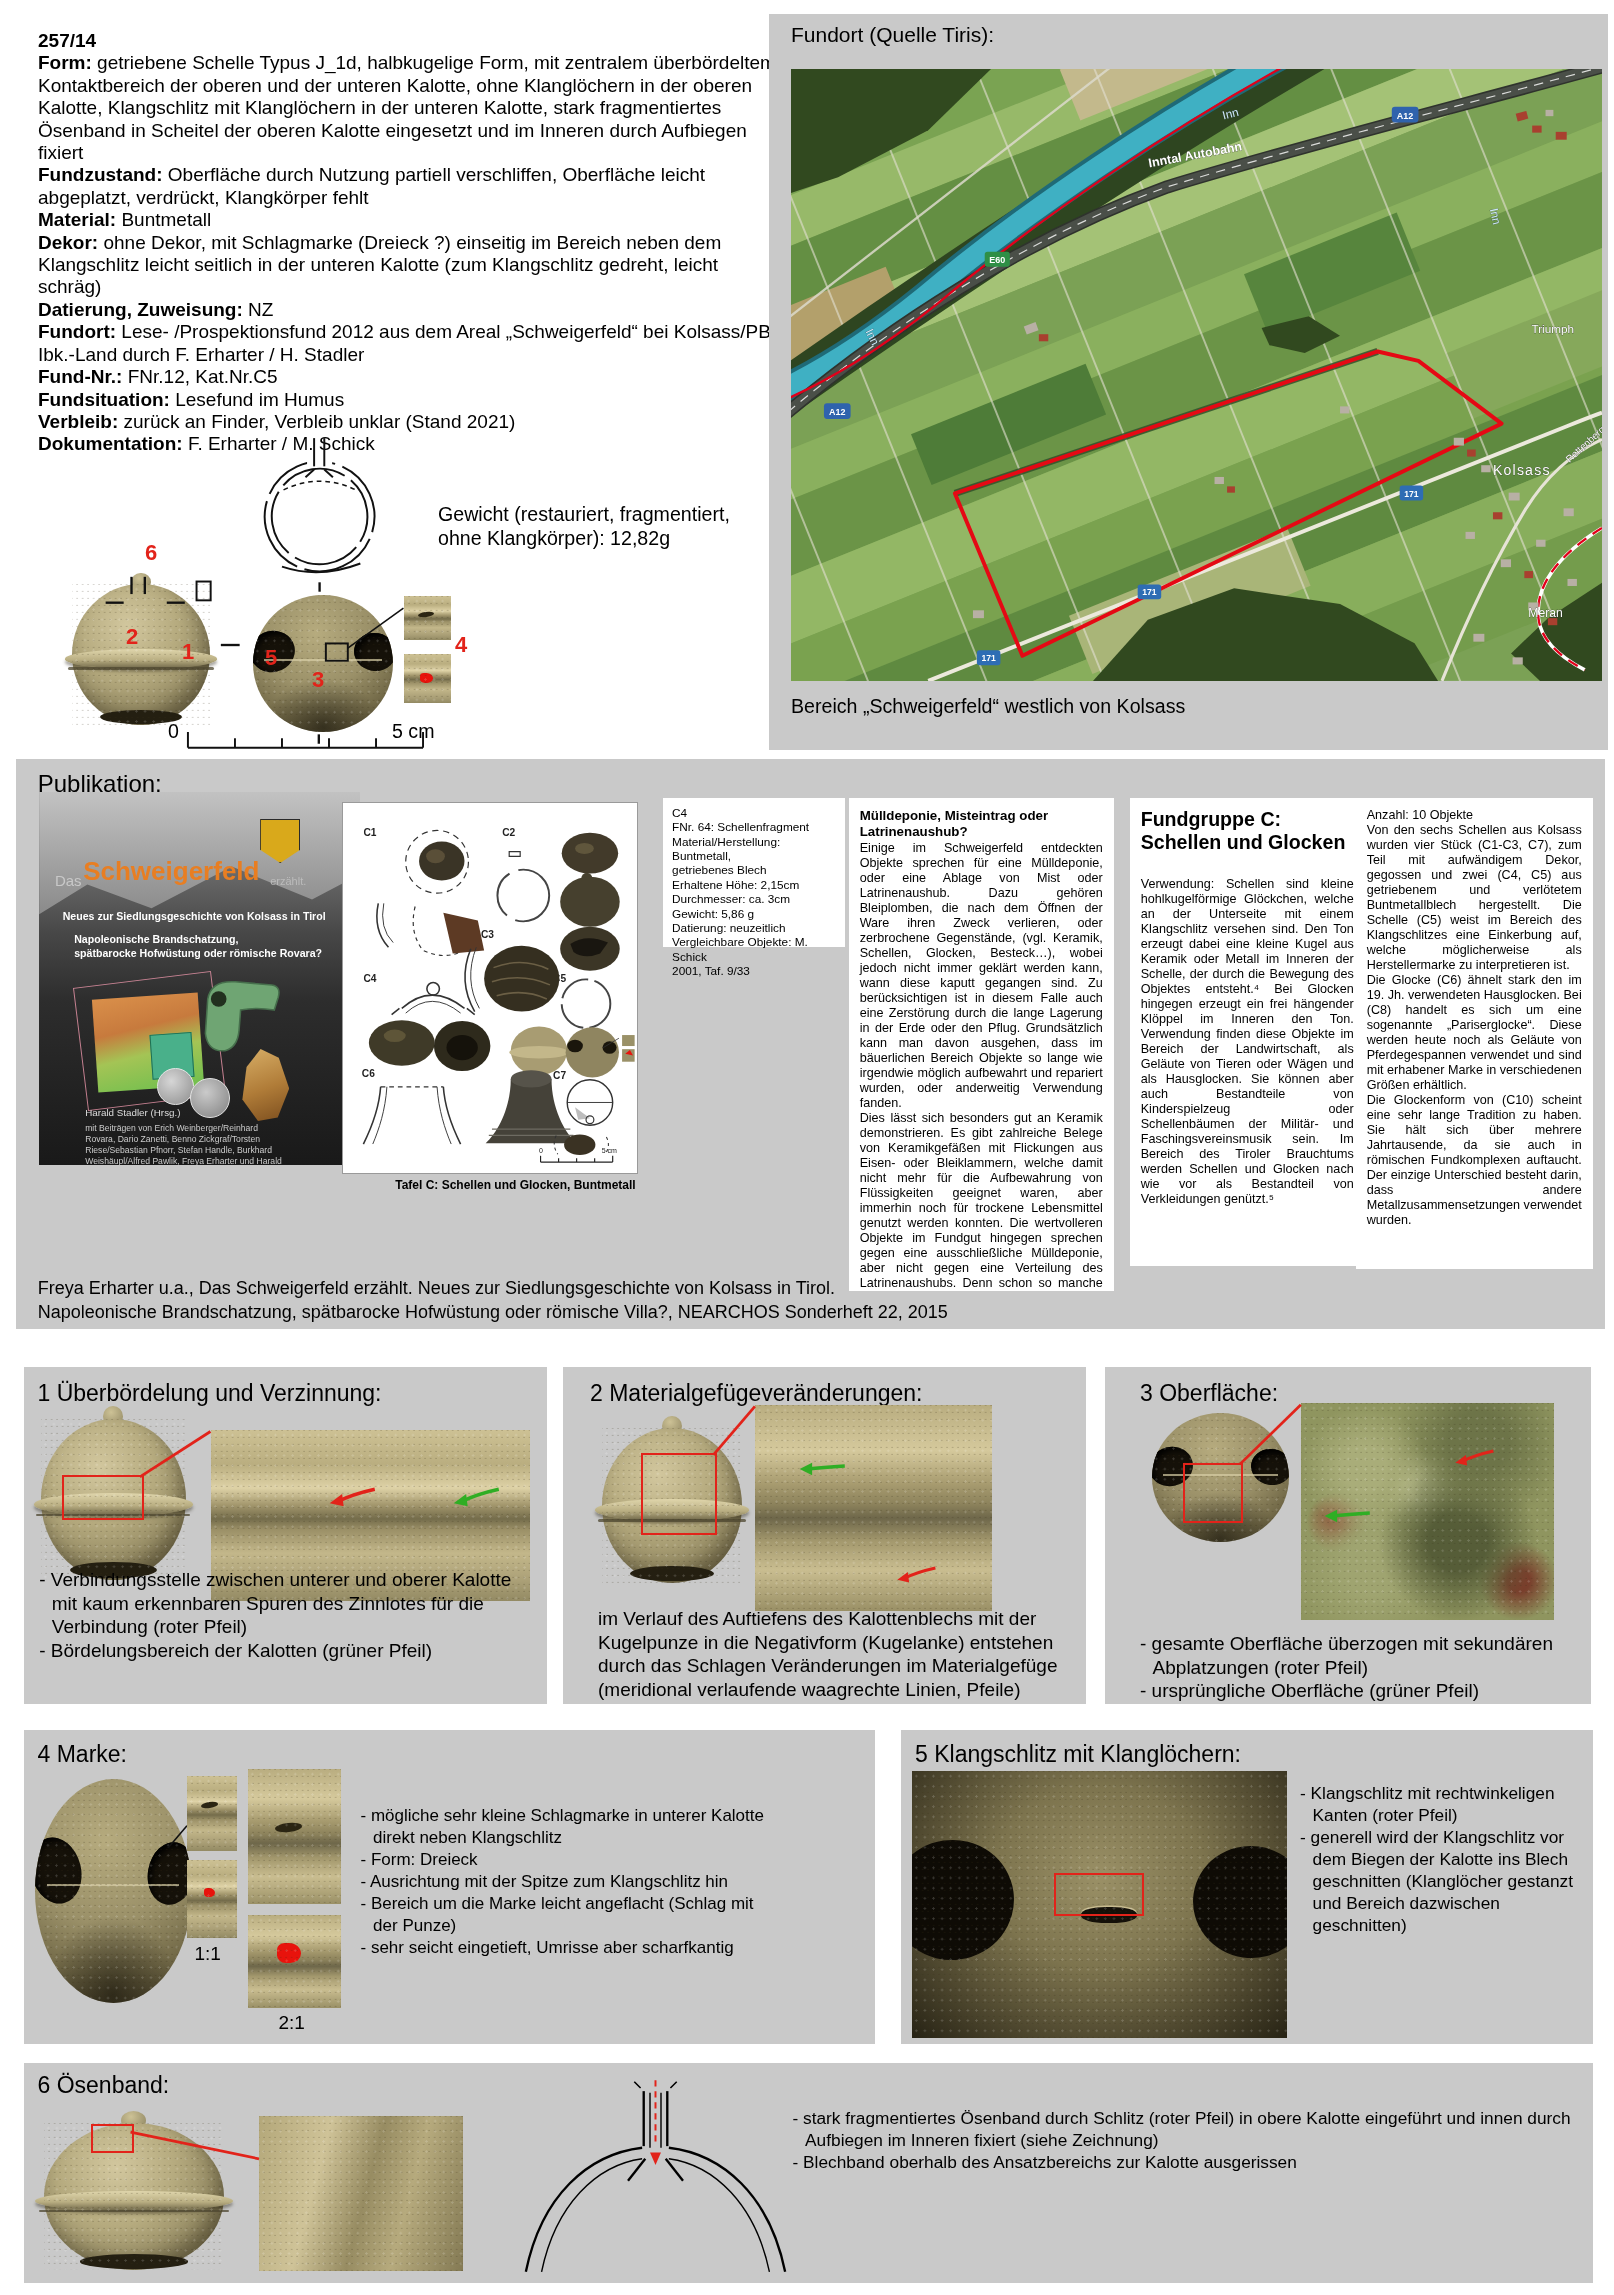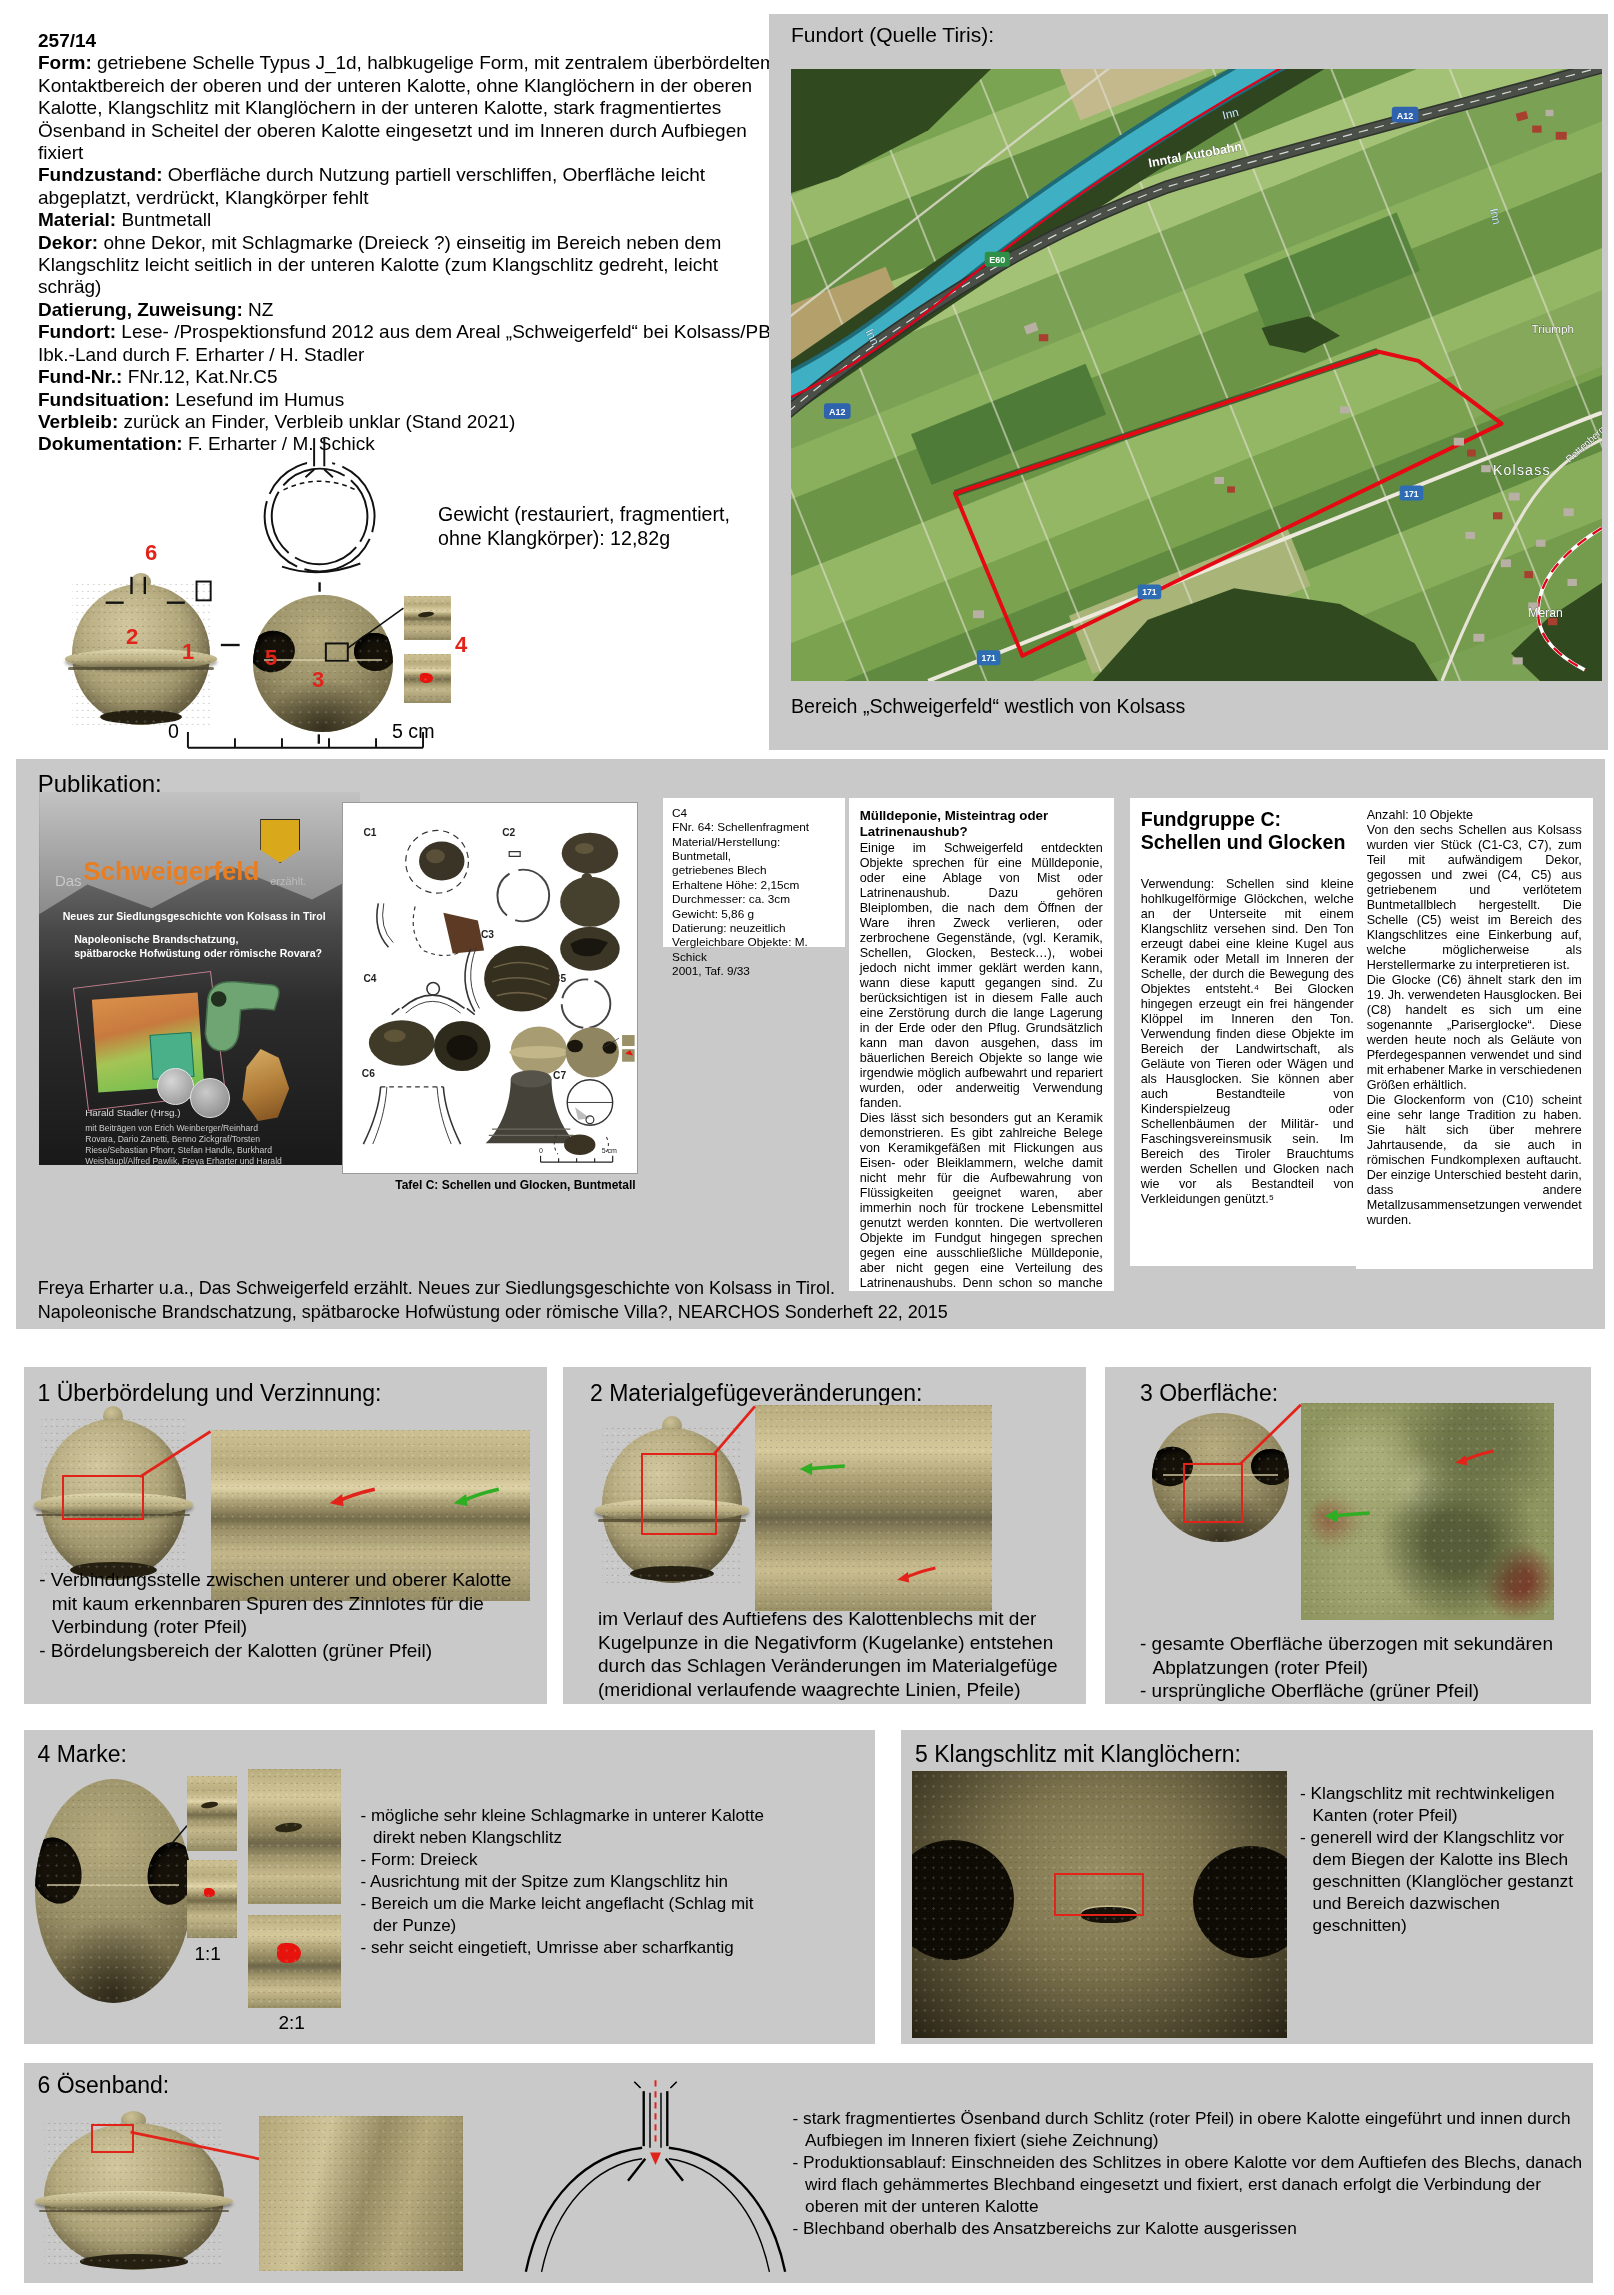--- a/index.html
+++ b/index.html
@@ -606,17 +606,16 @@
         <path d="M 188,104 L 210,132"></path>
       <path d="M 156,14 l -8,-8 M 194,14 l 8,-8" stroke-width="2"></path>
     </g>
     <g stroke="#e2231a" fill="none">
       <path d="M 175,4 V 86" stroke-width="2.5" stroke-dasharray="8 6"></path>
       <polygon points="168,96 182,96 175,112" fill="#e2231a" stroke="none"></polygon>
     </g>
   </svg>
   <div class="bullets" style="left:769px;top:44px;width:792px;font-size:17.3px;line-height:22px">
     <div>- stark fragmentiertes Ösenband durch Schlitz (roter Pfeil) in obere Kalotte eingeführt und innen durch Aufbiegen im Inneren fixiert (siehe Zeichnung)</div>
-    <div>- Produktionsablauf: Einschneiden des Schlitzes in obere Kalotte vor dem Auftiefen des Blechs, danach wird flach gehämmertes Blechband eingesetzt und fixiert, erst danach erfolgt die Verbindung der oberen mit der unteren Kalotte</div>
     <div>- Blechband oberhalb des Ansatzbereichs zur Kalotte ausgerissen</div>
   </div>
 </div>
 
 
 </body></html>

